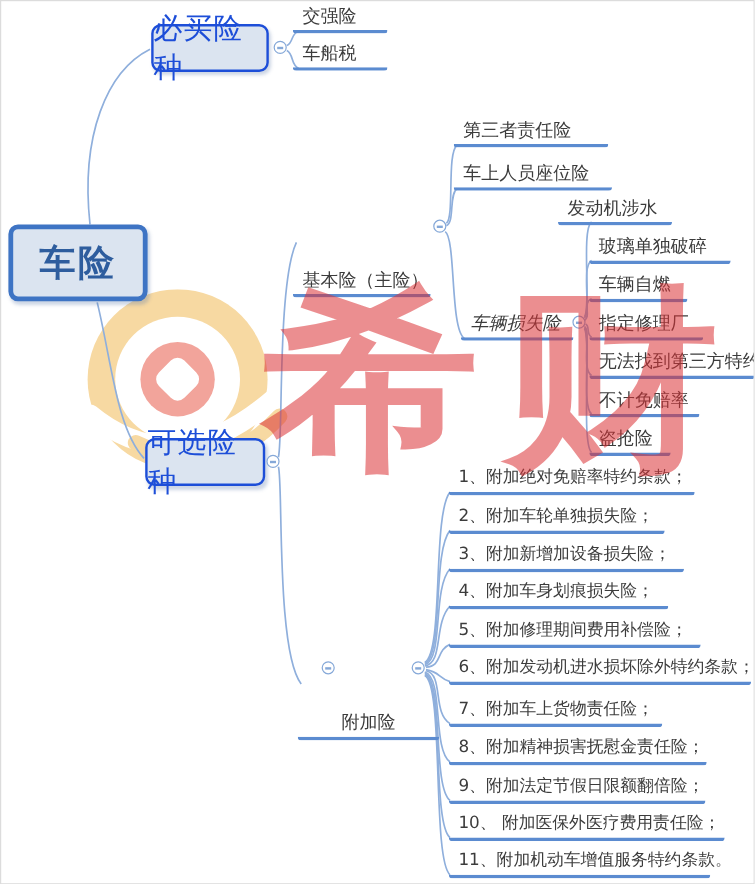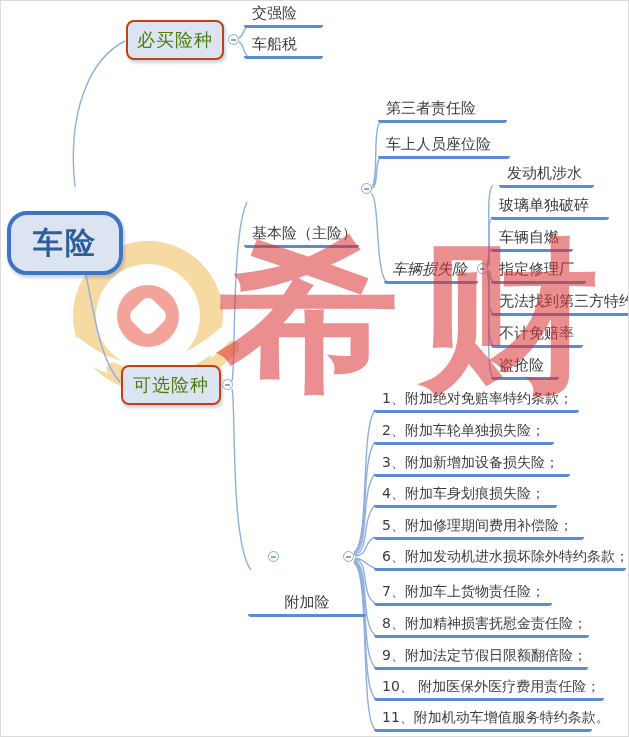--- a/index.html
+++ b/index.html
@@ -11,28 +11,28 @@
   svg.connectors{position:absolute;left:0;top:0;z-index:2;pointer-events:none;}
   svg.logo{position:absolute;left:60px;top:240px;z-index:1;}
   .wm-text{
     position:absolute;left:218px;top:234px;z-index:6;
     font-size:164px;font-weight:bold;line-height:1;letter-spacing:18px;
     color:rgba(218,50,52,0.55);transform:scaleX(1.10);transform-origin:left top;
     pointer-events:none;white-space:nowrap;
   }
   .box{
     position:absolute;z-index:3;box-sizing:border-box;
-    background:#dbe4f0;border:2px solid #c2410c;border-radius:8px;
+    background:#dbe4f0;border:2px solid #1d4ed8;border-radius:8px;
     display:flex;align-items:center;justify-content:center;
-    font-size:18px;color:#4d7c0f;letter-spacing:1px;
+    font-size:24px;color:#1d4ed8;letter-spacing:1px;
     box-shadow:1.5px 2.5px 3px rgba(90,120,170,0.30);
   }
   .box.root{
-    border:4px solid #3e74c4;border-radius:20px;
-    font-size:30px;font-weight:bold;color:#2e5d9e;letter-spacing:2px;margin-top:24px;
+    border:4px solid #3e74c4;border-radius:8px;
+    font-size:30px;font-weight:bold;color:#2e5d9e;letter-spacing:2px;
   }
   .leaf{
     position:absolute;z-index:3;box-sizing:border-box;
     font-size:15px;line-height:18px;color:#3c3c3c;
     padding:0 8px 3px 8px;border-bottom:3px solid #5b8bd0;
     border-radius:0 0 3px 3px;white-space:nowrap;
   }
   .leaf.center{text-align:center;margin-top:44px;}
   .leaf.item{font-size:14px;}
   .collapse{
@@ -99,21 +99,21 @@
   <div class="box" style="left:120px;top:364px;width:100px;height:40px;">可选险种</div>
   <span class="collapse" style="left:221px;top:378px;"></span>
 
   <div class="leaf center" style="left:243px;top:179px;width:115px;">基本险（主险）</div>
   <span class="collapse" style="left:360px;top:182px;"></span>
   <div class="leaf" style="left:377px;top:98px;width:129px;">第三者责任险</div>
   <div class="leaf" style="left:377px;top:134px;width:132px;">车上人员座位险</div>
 
   <div class="leaf" style="left:383px;top:259px;width:94px;font-style:italic;">车辆损失险</div>
   <span class="collapse" style="left:476px;top:262px;"></span>
-  <div class="leaf" style="left:498px;top:163px;width:95px;">发动机涉水</div>
+  <div class="leaf" style="left:464px;top:163px;width:95px;">发动机涉水</div>
   <div class="leaf" style="left:490px;top:195px;width:118px;">玻璃单独破碎</div>
   <div class="leaf" style="left:490px;top:227px;width:82px;">车辆自燃</div>
   <div class="leaf" style="left:490px;top:259px;width:95px;">指定修理厂</div>
   <div class="leaf" style="left:490px;top:291px;width:138px;">无法找到第三方特约</div>
   <div class="leaf" style="left:490px;top:323px;width:92px;">不计免赔率</div>
   <div class="leaf" style="left:490px;top:355px;width:68px;">盗抢险</div>
 
   <span class="collapse" style="left:267px;top:550px;"></span>
   <div class="leaf center" style="left:247px;top:548px;width:118px;">附加险</div>
   <span class="collapse" style="left:342px;top:550px;"></span>

